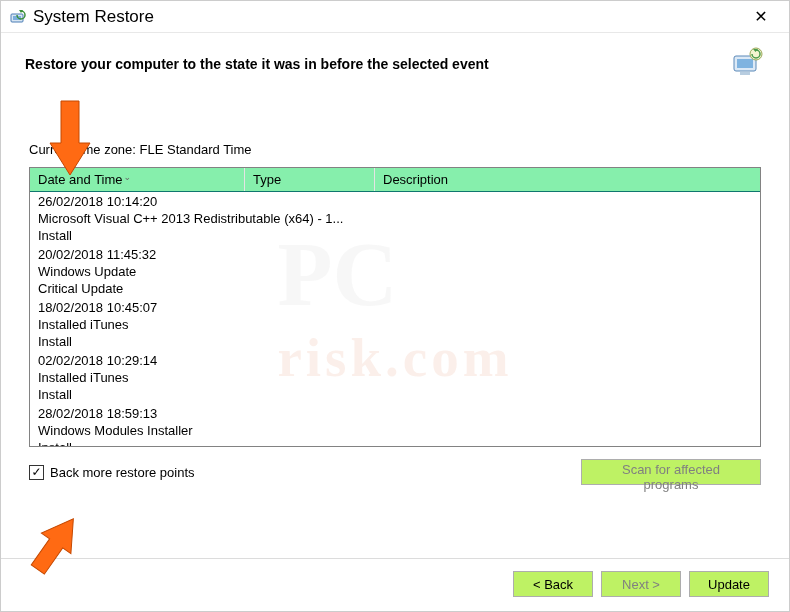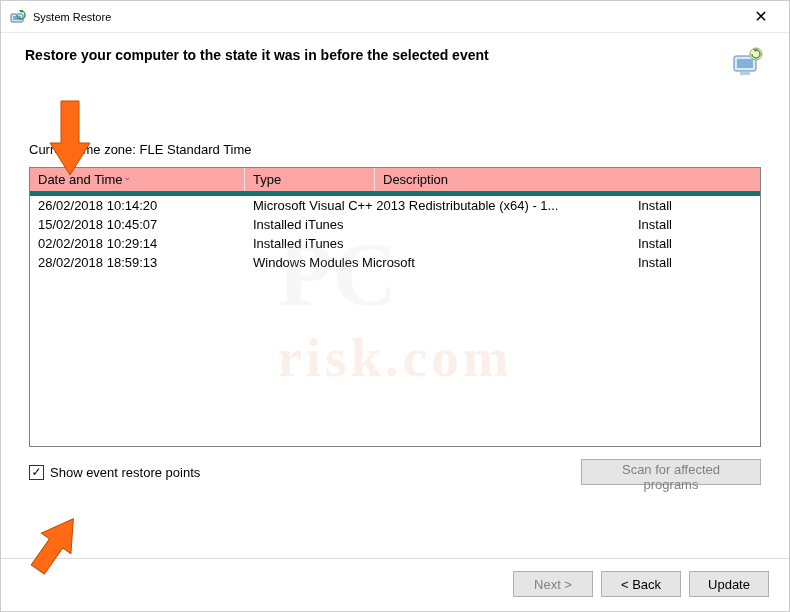--- a/index.html
+++ b/index.html
@@ -20,33 +20,33 @@
     height: 32px;
     padding: 0 8px;
     border-bottom: 1px solid #e8e8e8;
   }
   .titlebar .icon-sys {
     width: 18px; height: 18px;
     margin-right: 6px;
   }
   .titlebar .title {
     flex: 1;
-    font-size: 11px;
+    font-size: 17px;
   }
   .close-btn {
     width: 40px; height: 28px;
     display: flex; align-items: center; justify-content: center;
     font-size: 16px;
     cursor: pointer;
     font-family: Arial, sans-serif;
   }
   .header-area {
     padding: 14px 24px 12px 24px;
     display: flex;
-    align-items: flex-start;
+    align-items: center;
     justify-content: space-between;
   }
   .header-area .heading {
     font-weight: bold;
     font-size: 14px;
   }
   .content {
     padding: 0 28px;
   }
   .tz {
@@ -55,22 +55,22 @@
     font-size: 13px;
   }
   .list {
     border: 1px solid #828282;
     height: 280px;
     overflow: hidden;
     background: #fff;
   }
   .list-header {
     display: flex;
-    border-bottom: 5px solid #0f766e;
-    background: #fca5a5;
+    border-bottom: 1px solid #0f766e;
+    background: #86efac;
     font-size: 13px;
   }
   .list-header .col {
     padding: 4px 8px;
     border-right: 1px solid #e4e4e4;
     position: relative;
   }
   .list-header .col:last-child { border-right: none; }
   .col-date { width: 215px; }
   .col-desc { flex: 1; }
@@ -79,20 +79,21 @@
     font-size: 9px;
     color: #666;
     position: relative;
     top: -4px;
     left: 1px;
   }
   .rows .row {
     display: flex;
     font-size: 13px;
     padding: 1px 0;
+    flex-direction: column;
   }
   .rows .cell {
     padding: 1px 8px;
     white-space: nowrap;
     overflow: hidden;
     text-overflow: ellipsis;
   }
   .bottom-controls {
     display: flex;
     align-items: center;
@@ -110,21 +111,21 @@
     width: 15px; height: 15px;
     border: 1px solid #333;
     display: flex; align-items: center; justify-content: center;
     font-size: 12px;
   }
   .btn {
     height: 26px;
     min-width: 80px;
     padding: 2px 14px;
     border: 1px solid #adadad;
-    background: #e5e5e5;
+    background: #bef264;
     font-family: inherit;
     font-size: 13px;
     cursor: pointer;
   }
   .btn:disabled { color: #808080; cursor: default; }
   .btn-scan { width: 180px; }
   .separator {
     position: absolute;
     left: 0; right: 0;
     bottom: 52px;
@@ -207,51 +208,56 @@
         <span>Description</span>
       </div>
     </div>
     <div class="rows" id="rows">
         <div class="row">
           <div class="cell col-date">26/02/2018 10:14:20</div>
           <div class="cell col-desc">Microsoft Visual C++ 2013 Redistributable (x64) - 1...</div>
           <div class="cell col-type">Install</div>
         </div>
         <div class="row">
-          <div class="cell col-date">15/02/2018 10:45:07</div>
+          <div class="cell col-date">20/02/2018 11:45:32</div>
+          <div class="cell col-desc">Windows Update</div>
+          <div class="cell col-type">Critical Update</div>
+        </div>
+        <div class="row">
+          <div class="cell col-date">18/02/2018 10:45:07</div>
           <div class="cell col-desc">Installed iTunes</div>
           <div class="cell col-type">Install</div>
         </div>
         <div class="row">
           <div class="cell col-date">02/02/2018 10:29:14</div>
           <div class="cell col-desc">Installed iTunes</div>
           <div class="cell col-type">Install</div>
         </div>
         <div class="row">
           <div class="cell col-date">28/02/2018 18:59:13</div>
-          <div class="cell col-desc">Windows Modules Microsoft</div>
+          <div class="cell col-desc">Windows Modules Installer</div>
           <div class="cell col-type">Install</div>
         </div>
       </div>
   </div>
 </div>
 
 <div class="bottom-controls">
   <label class="checkbox-wrap">
     <span class="checkbox-box">✓</span>
-    <span>Show event restore points</span>
+    <span>Back more restore points</span>
   </label>
   <button class="btn btn-scan" disabled="">Scan for affected programs</button>
 </div>
 
 <div class="separator"></div>
 
 <div class="footer-btns">
+  <button class="btn">&lt; Back</button>
   <button class="btn" disabled="">Next &gt;</button>
-  <button class="btn">&lt; Back</button>
   <button class="btn">Update</button>
 </div>
 
 <div class="watermark">
   PC<span style="font-weight:normal"></span><br><span class="sub">risk.com</span>
 </div>
 
 <div class="arrow" style="left:44px; top:94px;">
   <svg width="50" height="80" viewBox="0 0 50 80">
     <polygon points="25,80 5,48 16,48 16,6 34,6 34,48 45,48" fill="#ff6a13" stroke="#c44800" stroke-width="1"></polygon>

